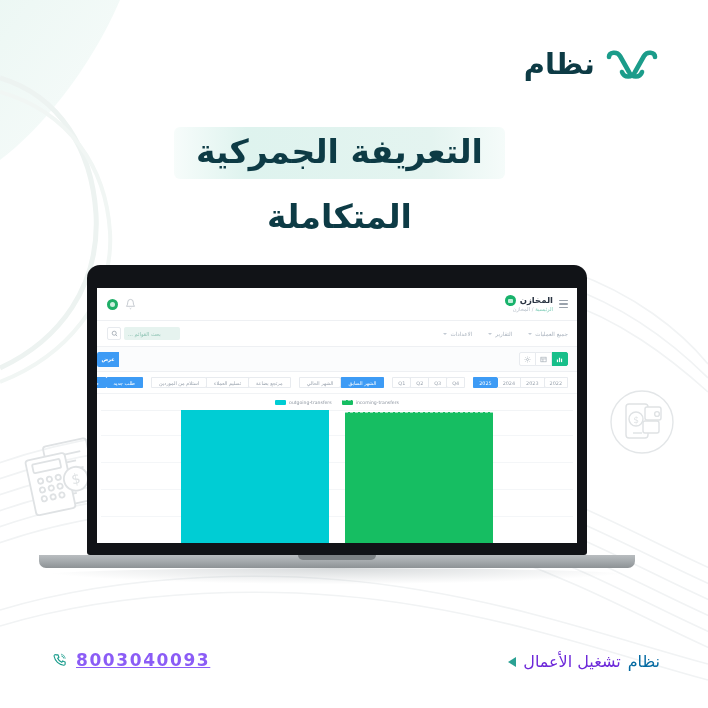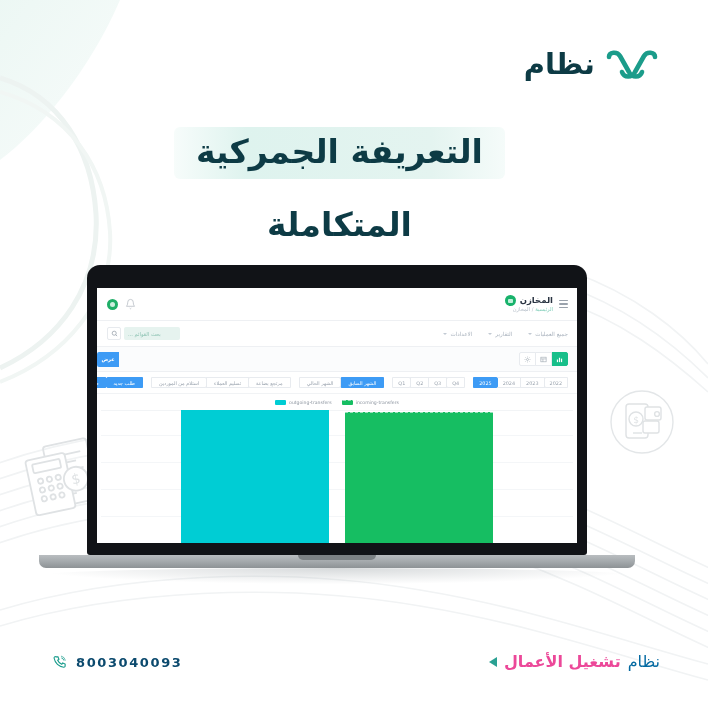--- a/index.html
+++ b/index.html
@@ -64,21 +64,21 @@
     color: #0d3b45;
     line-height: 1.33;
     letter-spacing: 0px;
     position: relative;
   }
   .headline-line.hl {
     background: linear-gradient(90deg, rgba(222,243,238,0.25) 0%, #def3ee 22%, #e4f4f0 78%, rgba(222,243,238,0.3) 100%);
     border-radius: 6px;
     padding: 3px 22px 5px 22px;
   }
-  .headline-line.plain { padding: 16px 22px; margin-top: 8px; }
+  .headline-line.plain { padding: 16px 22px; }
 
   
   .laptop {
     position: absolute;
     left: 87px;
     top: 265px;
   }
   .laptop-lid {
     width: 500px;
     height: 290px;
@@ -308,37 +308,38 @@
     position: absolute;
     left: 52px;
     bottom: 38px;
     display: flex;
     align-items: center;
     gap: 9px;
     direction: ltr;
   }
   .footer-phone svg { width: 15px; height: 15px; display: block; }
   .phone-number {
-    font-size: 13px;
+    font-size: 17px;
     font-weight: bold;
-    color: #0c4a6e;
+    color: #8b5cf6;
     letter-spacing: 1.6px;
+    text-decoration: underline;
   }
   .footer-tag {
     position: absolute;
     right: 48px;
     bottom: 37px;
     display: flex;
     align-items: center;
     gap: 7px;
     direction: rtl;
     font-size: 16px;
   }
   .tag-light { color: #0369a1; font-weight: normal; }
-  .tag-bold  { color: #ec4899; font-weight: bold; }
+  .tag-bold  { color: #6d28d9; font-weight: normal; }
   .tag-arrow {
     width: 0; height: 0;
     border-top: 5px solid transparent;
     border-bottom: 5px solid transparent;
     border-right: 8px solid #2aa193;
   }
 
   
   .wm { position: absolute; pointer-events: none; }
   .wm-calc { left: 20px; top: 430px; width: 100px; height: 100px; }

